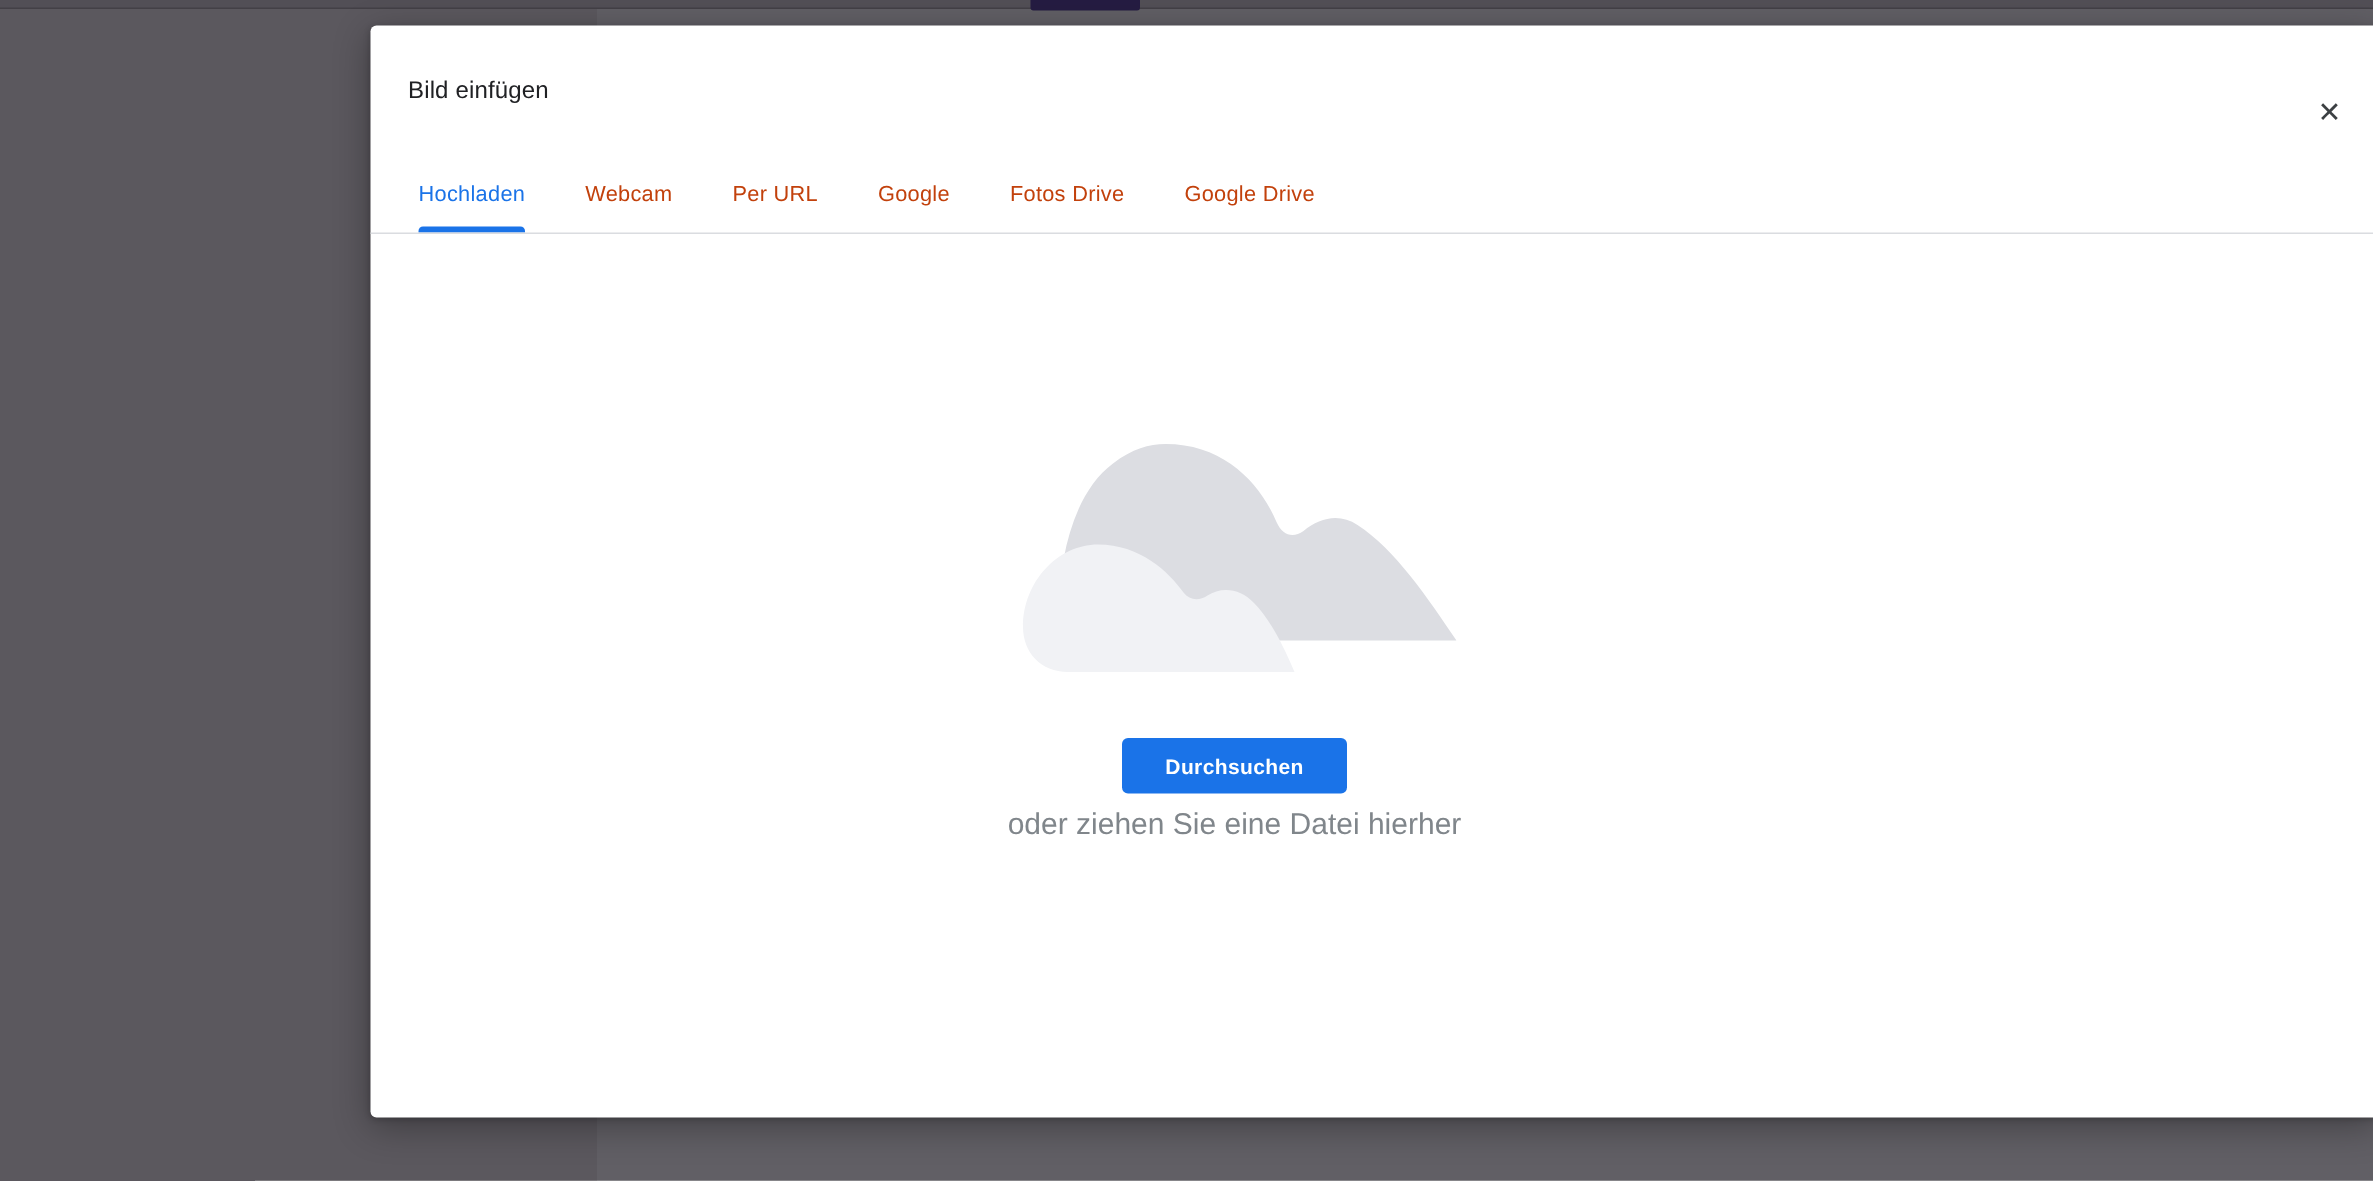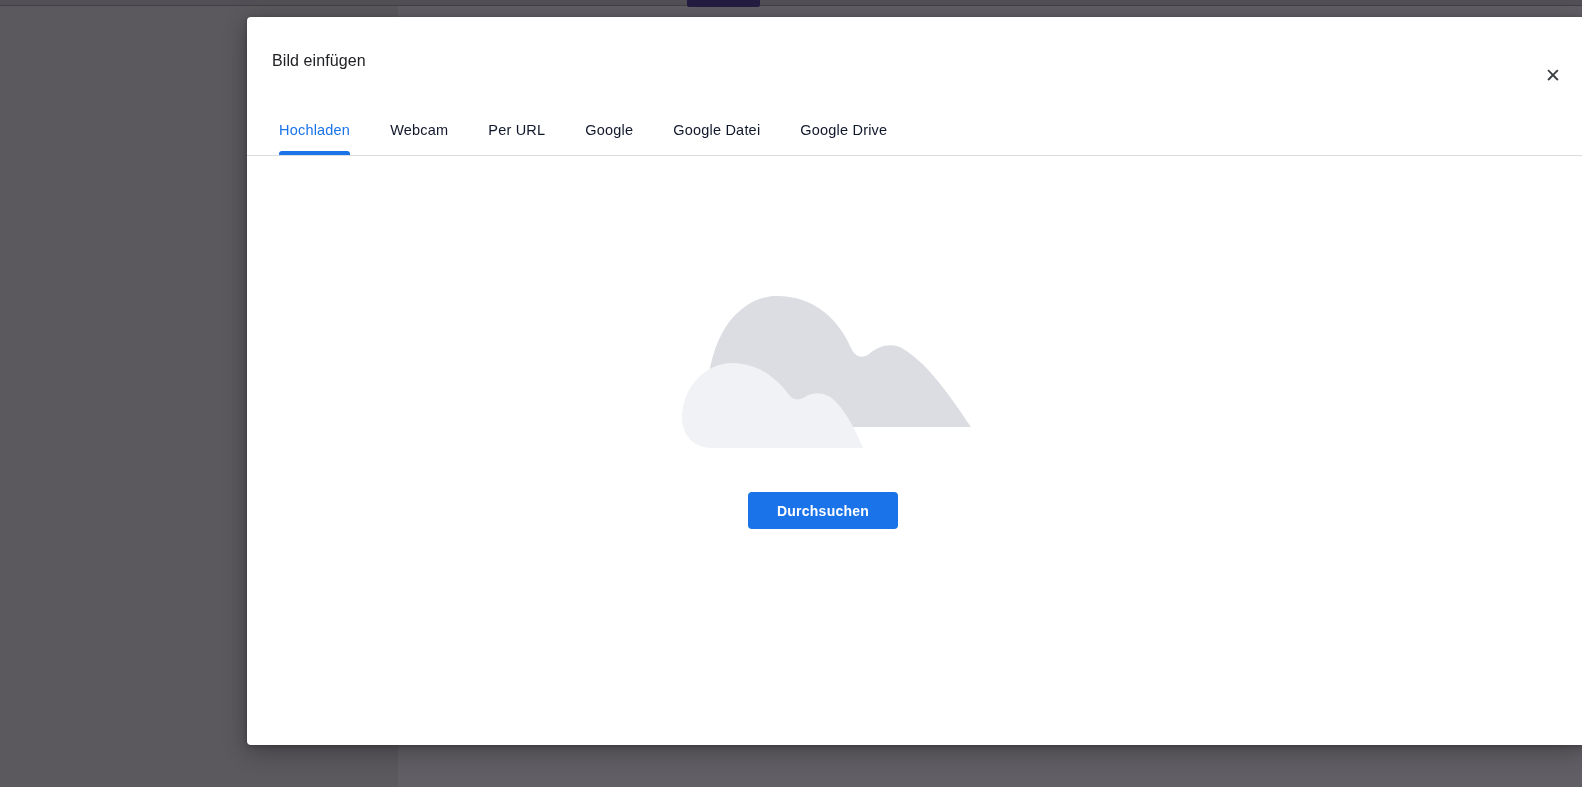--- a/index.html
+++ b/index.html
@@ -78,21 +78,21 @@
     gap: 40px;
     align-items: center;
   }
   .tab {
     position: relative;
     height: 100%;
     display: flex;
     align-items: center;
     font-size: 14.5px;
     font-weight: 500;
-    color: #0f172a;
+    color: #c2410c;
     cursor: pointer;
     letter-spacing: 0.2px;
     white-space: nowrap;
   }
   .tab.active { color: #1a73e8; }
   .tab-underline {
     position: absolute;
     left: 0; right: 0; bottom: 0;
     height: 4px;
     background: #1a73e8;
@@ -165,21 +165,21 @@
       <div class="tab">
         <span>Webcam</span>
       </div>
       <div class="tab">
         <span>Per URL</span>
       </div>
       <div class="tab">
         <span>Google</span>
       </div>
       <div class="tab">
-        <span>Google Datei</span>
+        <span>Fotos Drive</span>
       </div>
       <div class="tab">
         <span>Google Drive</span>
       </div>
     </div>
 
     <div class="divider"></div>
 
     <div class="dropzone">
 
@@ -195,16 +195,17 @@
           C14,152 2,139 2,122
           C2,92 25,67 52,67
           C80,67 99,85 109,99
           C113,104 119,105 125,101
           C134,95 147,96 156,106
           C166,116 175,133 183,152 Z"></path>
       </svg>
 
       <button class="browse-btn">Durchsuchen</button>
 
+      <div class="drag-hint">oder ziehen Sie eine Datei hierher</div>
     </div>
 
   </div>
 </div>
 
 </body></html>

